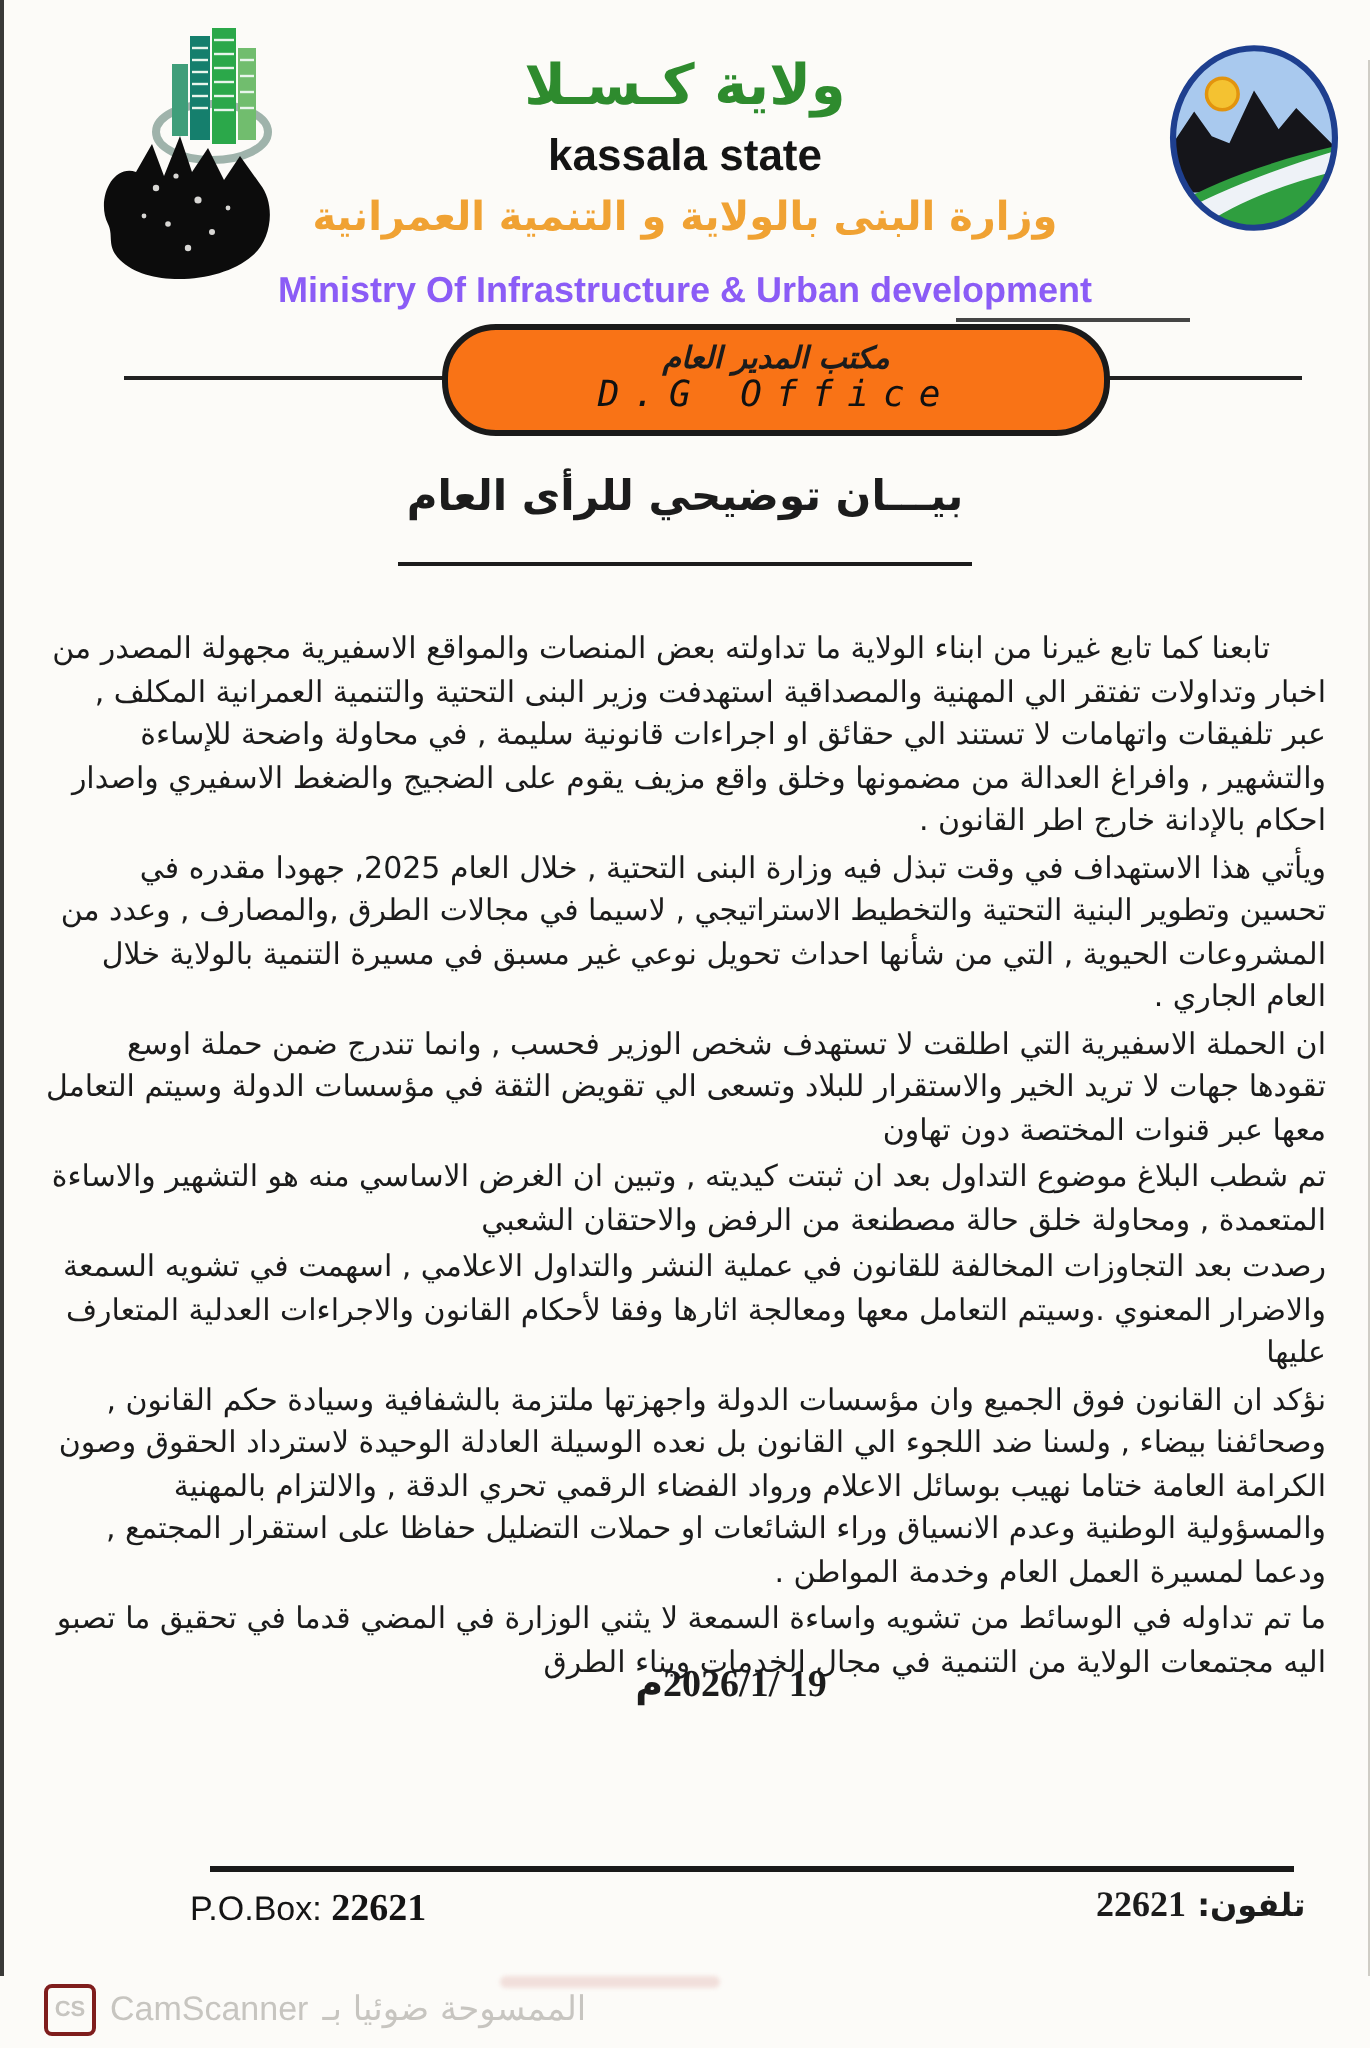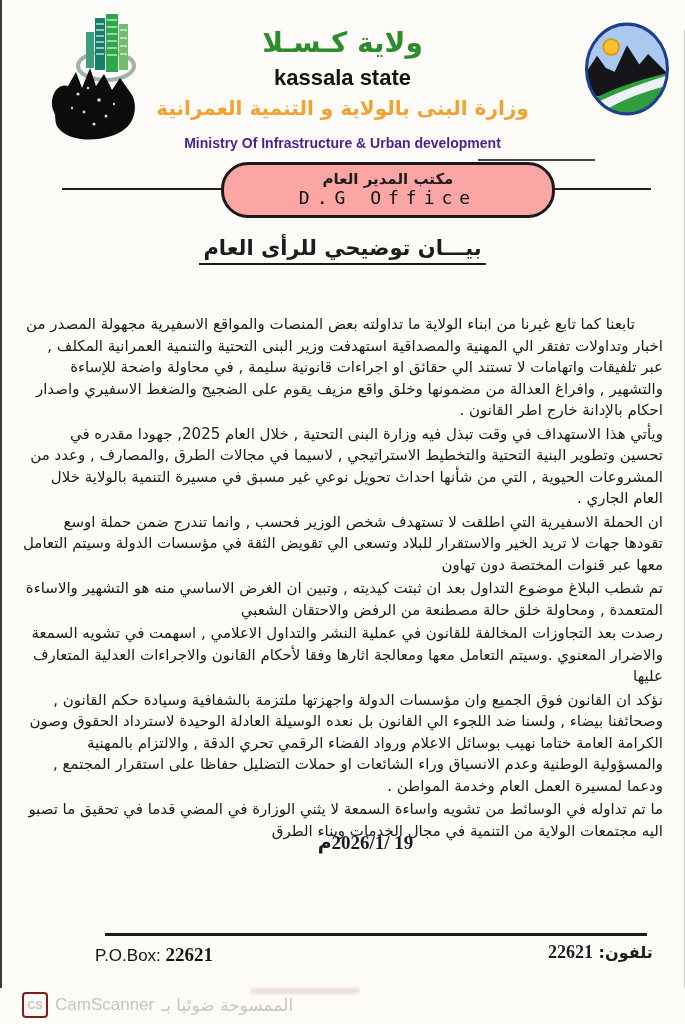--- a/index.html
+++ b/index.html
@@ -18,36 +18,36 @@
   .smudge{position:absolute;left:250px;top:988px;width:110px;height:6px;background:#e9c9c4;opacity:.55;border-radius:3px;filter:blur(1px);}
 
   
   .logo-buildings{position:absolute;left:72px;top:12px;width:72px;height:74px;}
   .logo-mountains{position:absolute;left:44px;top:60px;width:98px;height:88px;}
   .emblem{position:absolute;left:583px;top:20px;width:88px;height:98px;}
   .hdr-center{position:absolute;left:145px;right:145px;top:26px;text-align:center;}
   .state-ar{font-size:28px;font-weight:bold;letter-spacing:1px;}
   .state-en{font-size:22px;font-weight:bold;color:#141414;margin-top:6px;font-family:"Liberation Sans",sans-serif;}
   .ministry-ar{font-size:20px;font-weight:bold;margin-top:5px;}
-  .ministry-en{position:absolute;left:0;right:0;top:135px;text-align:center;font-size:14px;font-weight:bold;color:#4c1d95;font-family:"Liberation Sans",sans-serif;}
+  .ministry-en{position:absolute;left:0;right:0;top:135px;text-align:center;font-size:18px;font-weight:bold;color:#8b5cf6;font-family:"Liberation Sans",sans-serif;}
 
   .artifact-line{position:absolute;left:478px;top:159px;width:117px;height:2px;background:#454545;}
   .rule-left{position:absolute;left:62px;top:188px;width:160px;height:2px;background:#222;}
   .rule-right{position:absolute;left:549px;top:188px;width:102px;height:2px;background:#222;}
   .office-pill{
     position:absolute;left:221px;top:162px;width:328px;height:50px;
-    border:3px solid #1a1a1a;border-radius:27px;background:#fca5a5;
-    display:flex;flex-direction:column;align-items:center;justify-content:center;line-height:1.15;
+    border:3px solid #1a1a1a;border-radius:27px;background:#f97316;
+    display:flex;flex-direction:column;align-items:center;justify-content:center;line-height:1.15;font-style:italic;
   }
   .office-ar{font-size:15px;font-weight:bold;}
   .office-en{font-size:18px;letter-spacing:7px;color:#111;font-family:"DejaVu Sans Mono",monospace;}
 
   
   .stmt-title-wrap{position:absolute;left:0;right:0;top:236px;text-align:center;}
-  .stmt-title{display:inline-block;font-size:21px;font-weight:bold;border-bottom:2.5px solid #1c1c1c;padding:0 4px 3px;}
+  .stmt-title{display:inline-block;font-size:21px;font-weight:bold;border-bottom:2.5px solid #1c1c1c;padding:0 4px 21px;}
   .body{
     position:absolute;left:23px;top:290px;width:640px;
     direction:rtl;text-align:right;
     font-size:15px;line-height:21.5px;color:#1b1b1b;
   }
   .body p{margin:0 0 2px;}
   .body p.indent{text-indent:28px;margin-top:24px;}
   .body p.bold{font-weight:bold;}
   .closing{text-align:center;margin-top:4px;}
   .signature{position:absolute;left:30px;top:786px;width:345px;text-align:center;direction:rtl;font-weight:bold;font-size:16px;}

